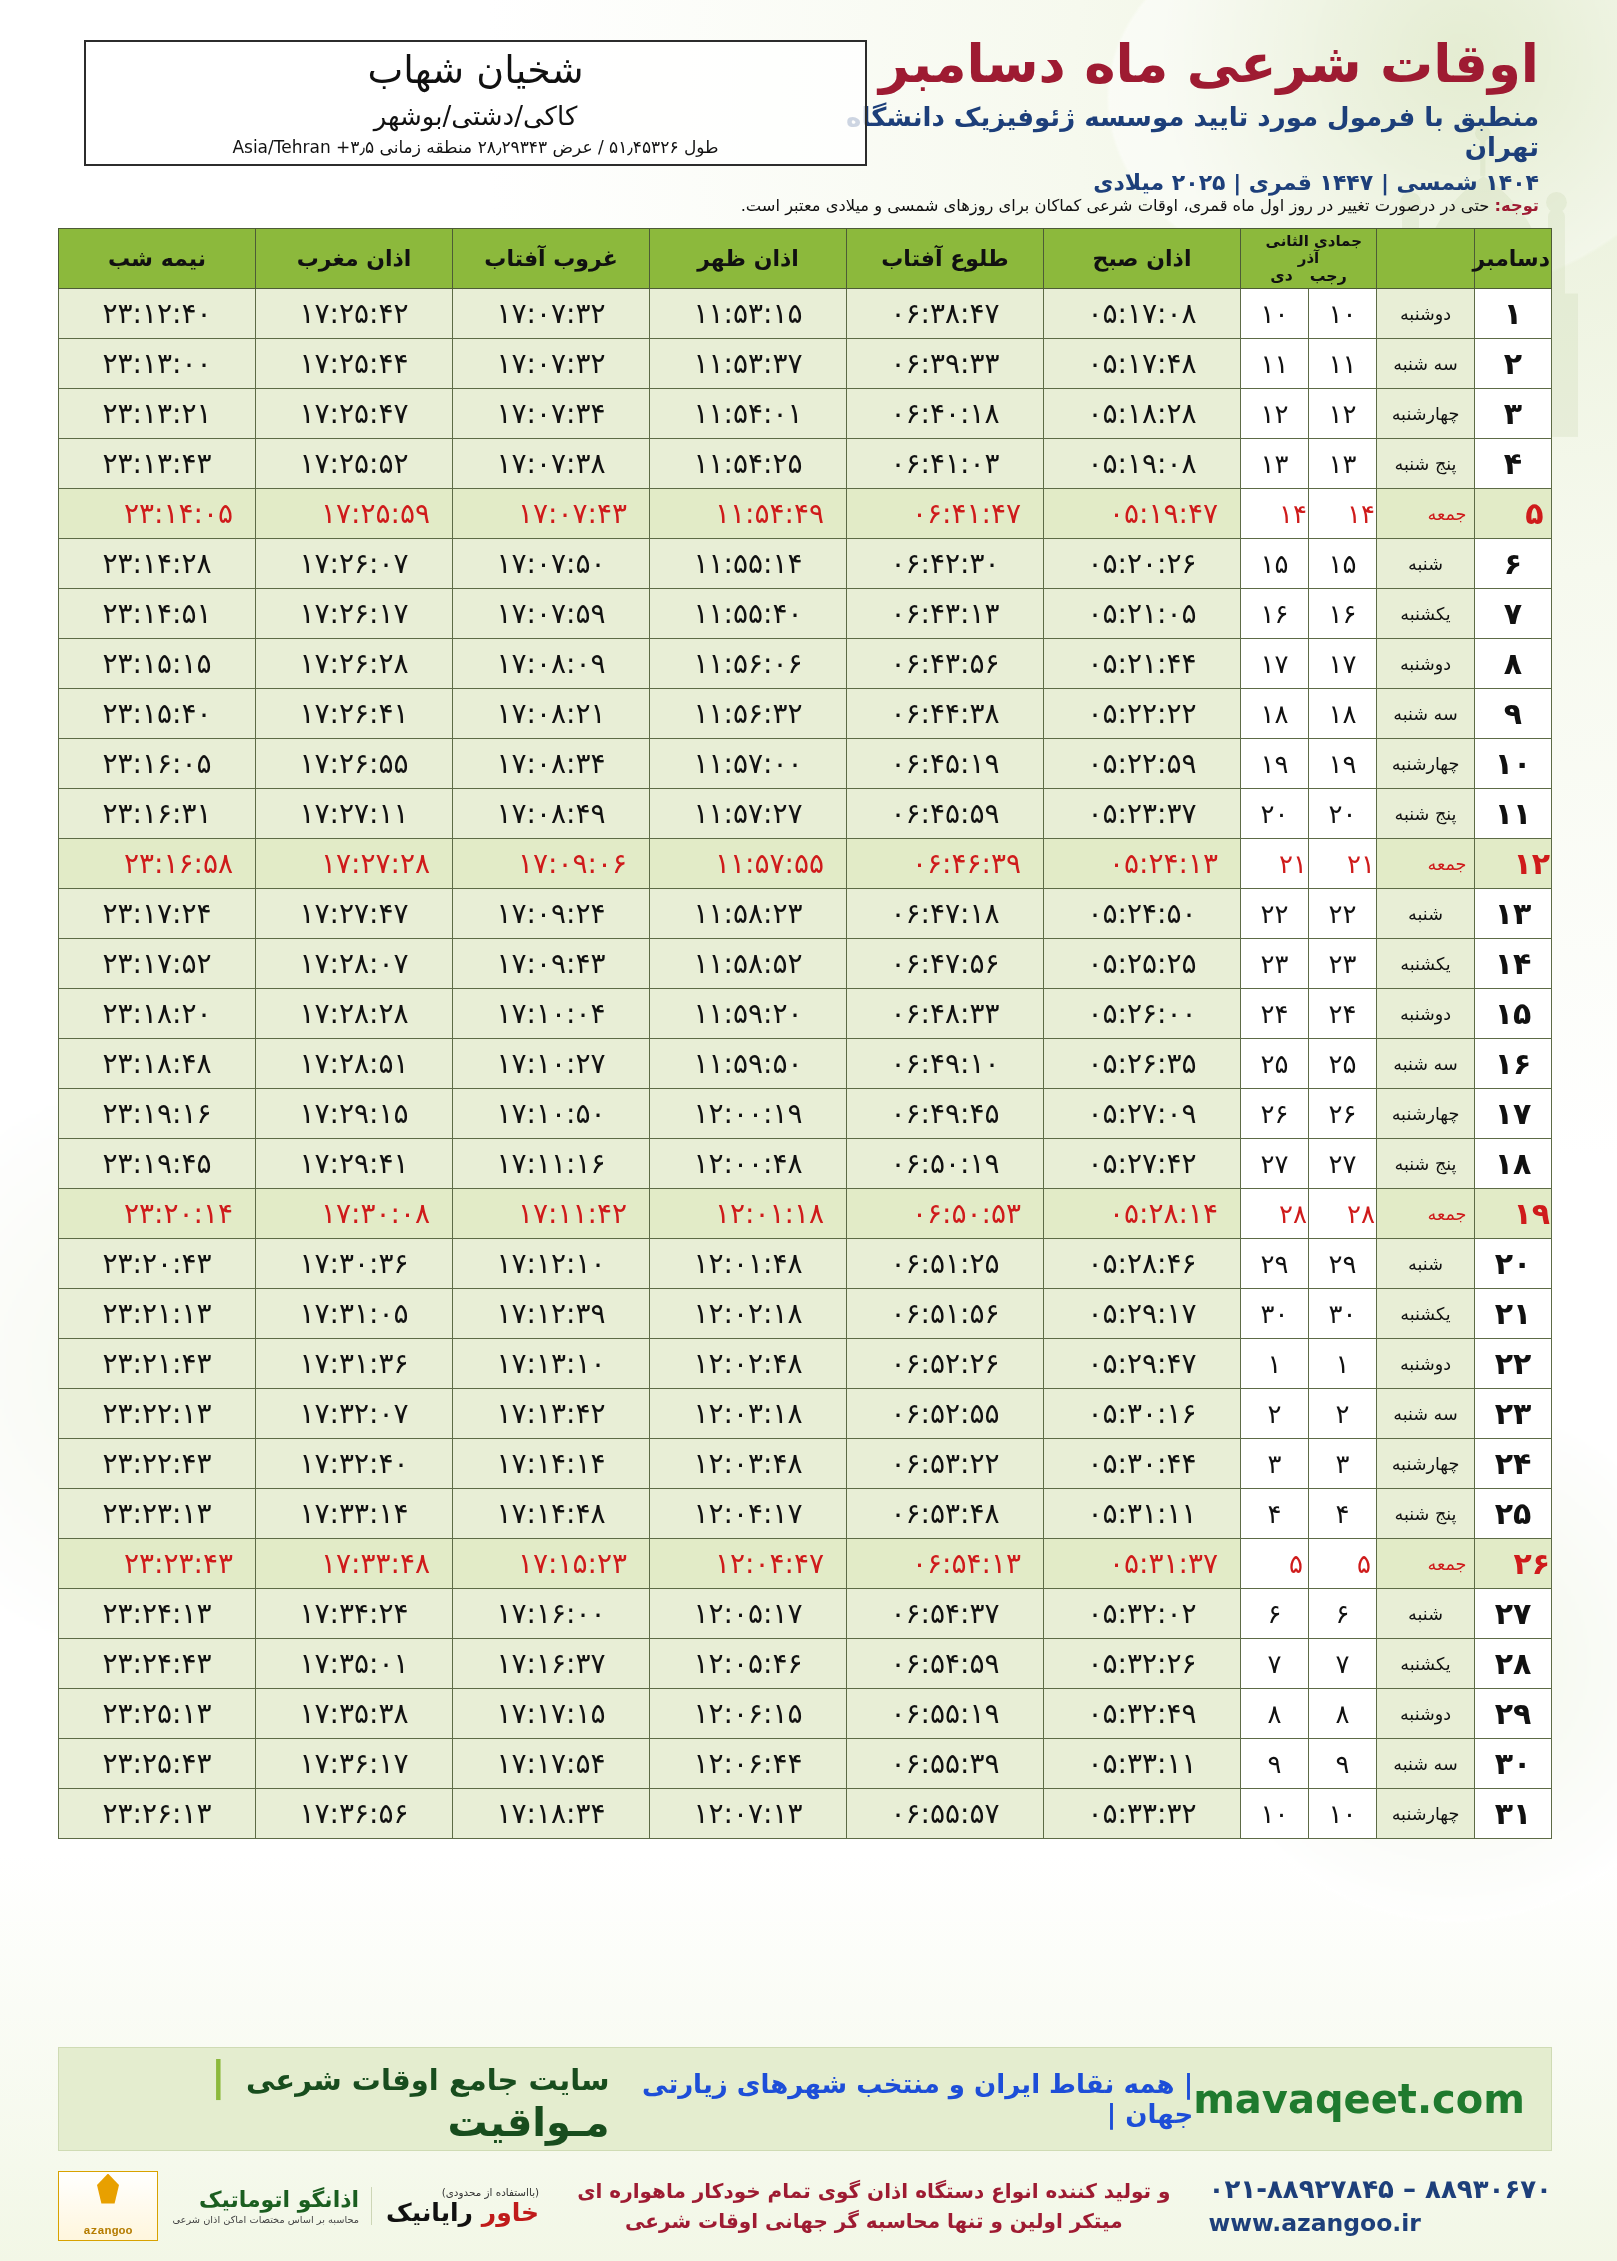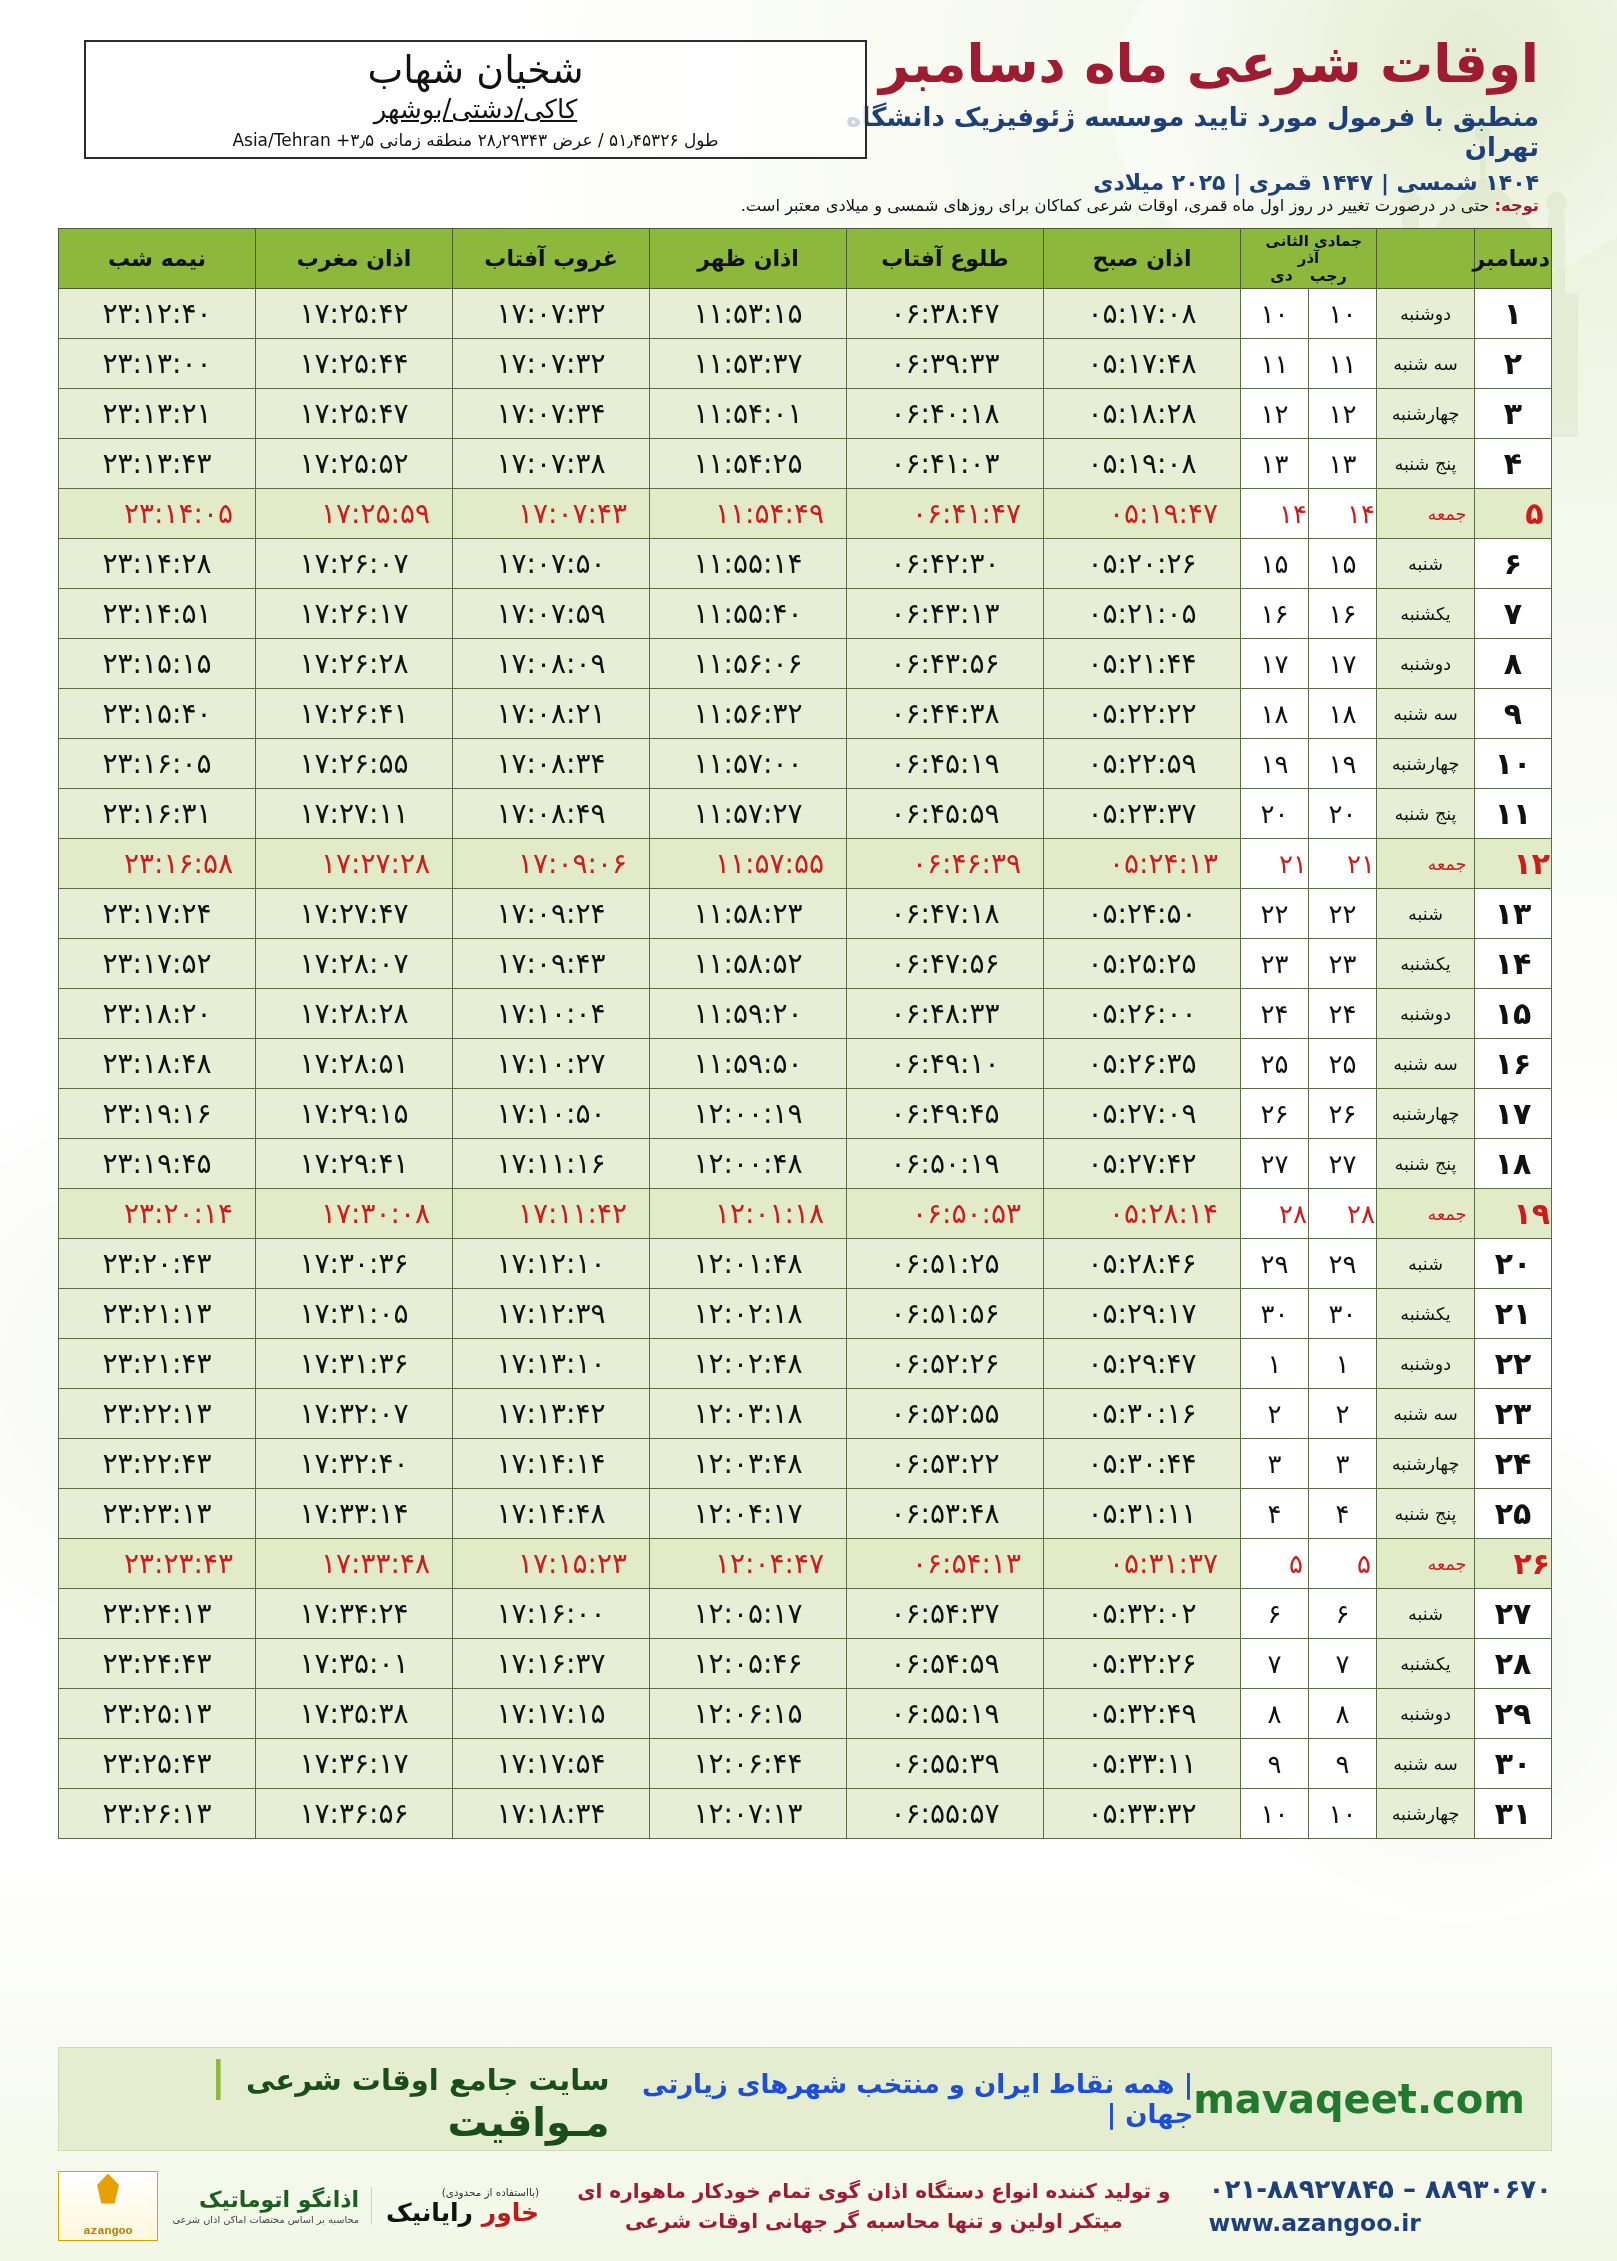--- a/index.html
+++ b/index.html
@@ -21,21 +21,21 @@
   .mosque{position:absolute;right:26px;top:98px;width:215px;height:339px;opacity:.30;}
 
   
   .header{position:absolute;right:0;left:0;top:0;height:215px;}
   .loc-box{
     position:absolute;right:750px;top:40px;width:783px;
     border:2px solid #2c2c2c;background:rgba(255,255,255,.78);
     text-align:center;padding:9px 6.5px 6.5px;box-sizing:border-box;
   }
   .loc-title{font-size:38px;font-weight:normal;color:#111;line-height:1.05;}
-  .loc-sub{font-size:26px;color:#111;margin-top:3px;text-decoration:underline;}
+  .loc-sub{font-size:26px;color:#111;margin-top:10px;}
   .loc-coords{font-size:17px;color:#111;margin-top:6.5px;direction:rtl;}
   .title-wrap{position:absolute;right:78px;top:33px;left:802px;text-align:right;}
   .main-title{font-size:53px;font-weight:bold;color:#9e1b32;letter-spacing:-0.7px;}
   .sub-title{font-size:26px;font-weight:bold;color:#1d3f7a;margin-top:7.8px;}
   .sub-title2{font-size:22px;font-weight:bold;color:#1d3f7a;margin-top:7.8px;}
   .note{position:absolute;right:78px;top:196px;left:59px;text-align:right;font-size:16.3px;color:#111;}
   .note b{color:#9e1b32;margin-top:39px;}
 
   
   .tbl-wrap{position:absolute;top:228px;right:65px;left:59px;}

